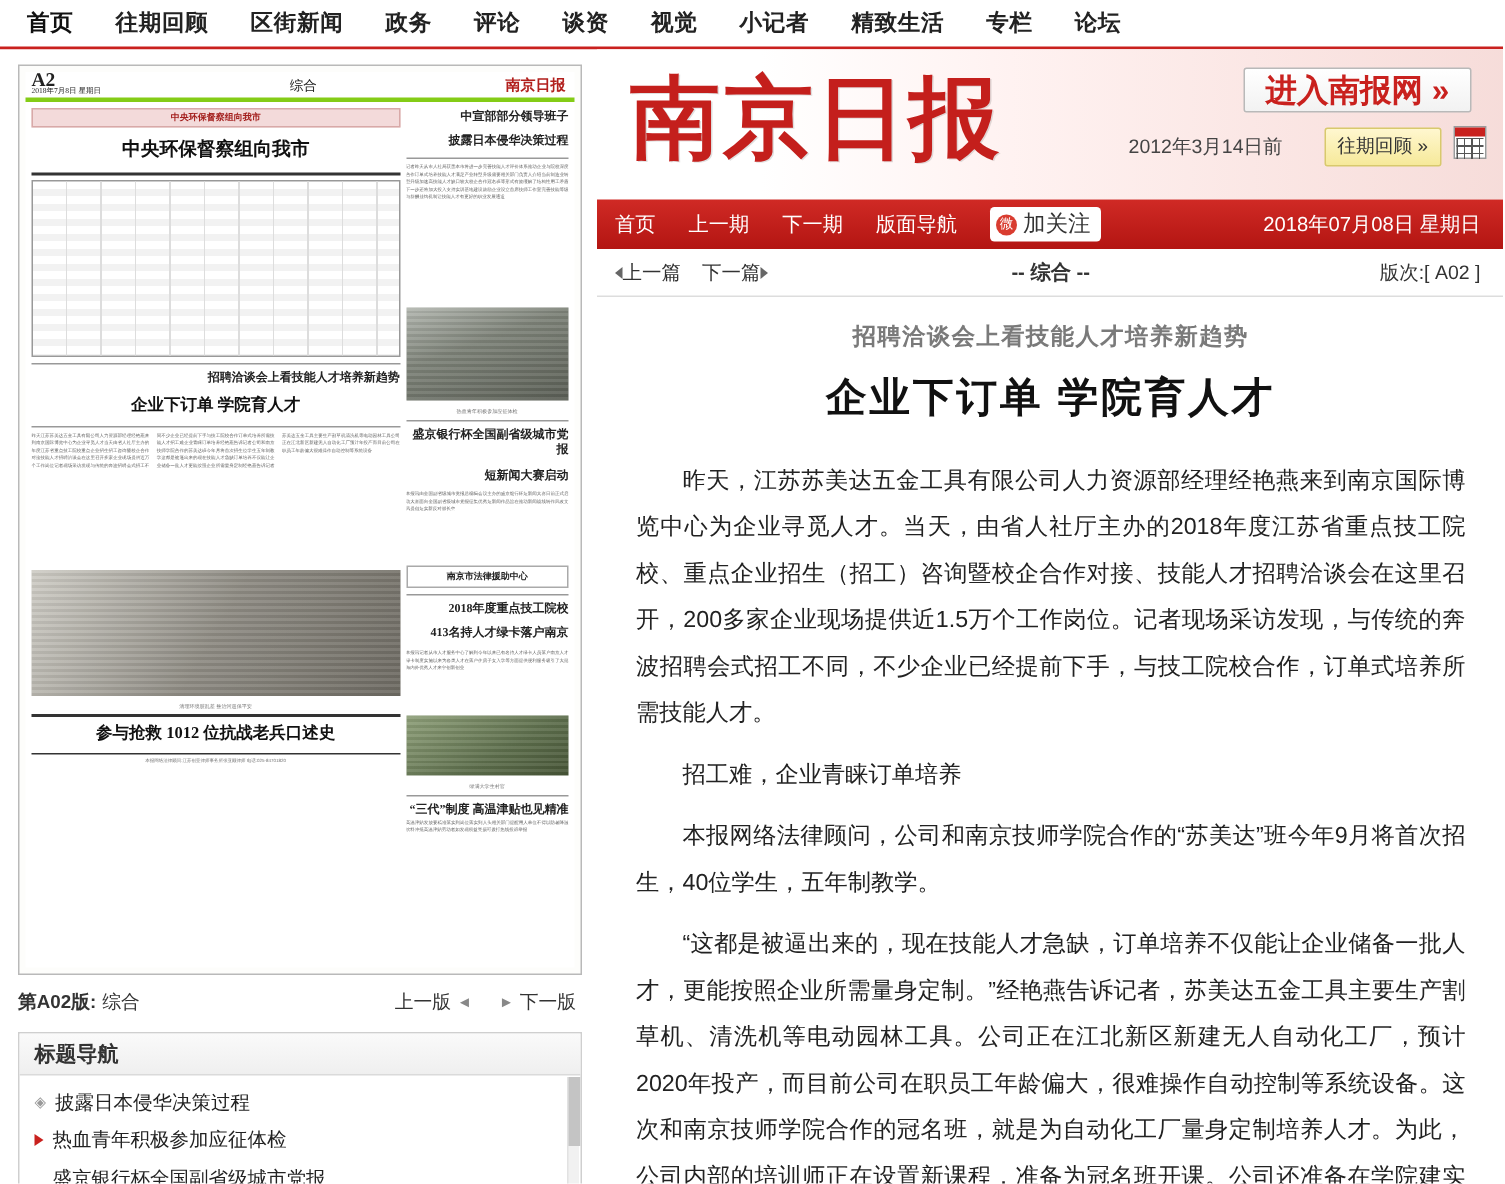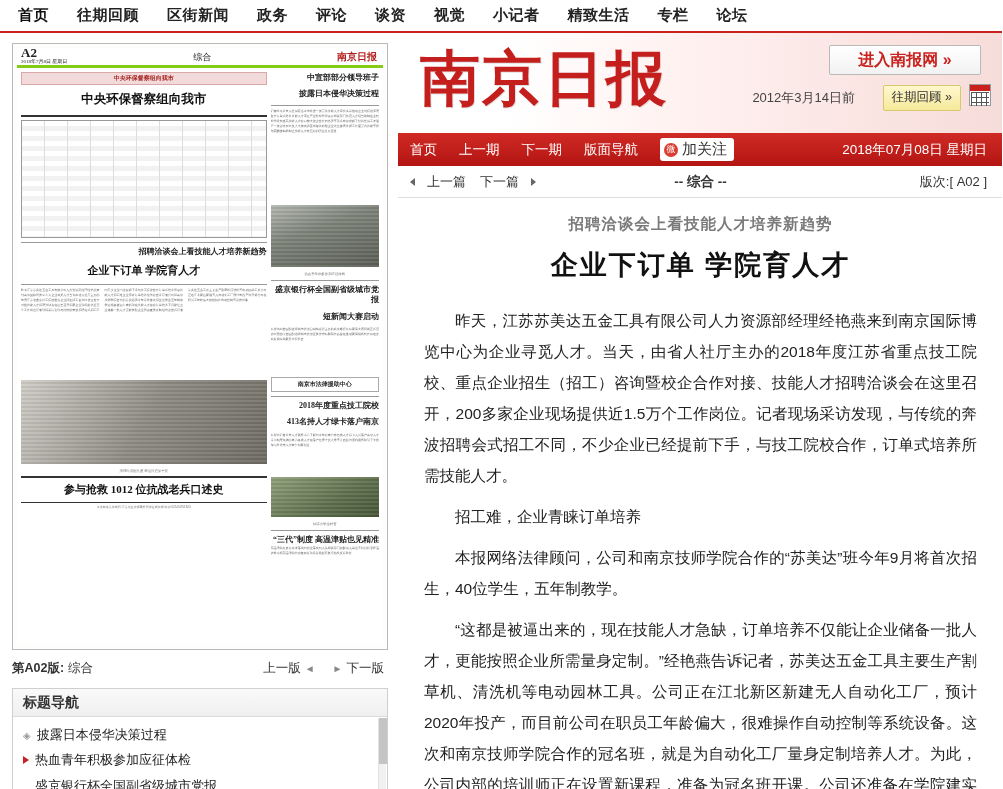--- a/index.html
+++ b/index.html
@@ -216,21 +216,21 @@
     text-shadow: 1px 1px 0 rgba(0,0,0,.12);
     white-space: nowrap;
   }
   .mast-btn {
     position: absolute; right: 22px; top: 12px;
     width: 152px; height: 30px;
     background: linear-gradient(#ffffff,#f2f2f2);
     border: 1px solid #b9b9b9;
     border-radius: 2px;
     display: flex; align-items: center; justify-content: center;
-    font-size: 16px; font-weight: bold; color: #c9211e;
+    font-size: 21px; font-weight: bold; color: #c9211e;
     cursor: pointer;
   }
   .mast-date {
     position: absolute; right: 148px; top: 56px;
     font-size: 13px; color: #444;
   }
   .mast-back {
     position: absolute; right: 42px; top: 52px;
     background: linear-gradient(#fff7cf,#f6e99a);
     border: 1px solid #d8c96d;
@@ -288,21 +288,21 @@
   
   .artnav {
     height: 32px;
     border-bottom: 1px solid #ddd;
     display: flex; align-items: center;
     padding: 0 16px 0 12px;
     position: relative;
   }
   .artnav .an-link {
     font-size: 13px; color: #333; cursor: pointer; margin-right: 14px;
-    display: flex; align-items: center; gap: 12px;
+    display: flex; align-items: center; gap: 0;
   }
   .artnav .tri-l { width:0;height:0;border-right:5px solid #666;border-top:4px solid transparent;border-bottom:4px solid transparent; }
   .artnav .tri-r { width:0;height:0;border-left:5px solid #666;border-top:4px solid transparent;border-bottom:4px solid transparent; }
   .artnav .an-center {
     position: absolute; left: 0; right: 0; text-align: center;
     font-size: 13.5px; color: #333; font-weight: bold; pointer-events: none;
   }
   .artnav .an-right {
     margin-left: auto; font-size: 13px; color: #333; z-index: 2;
   }

